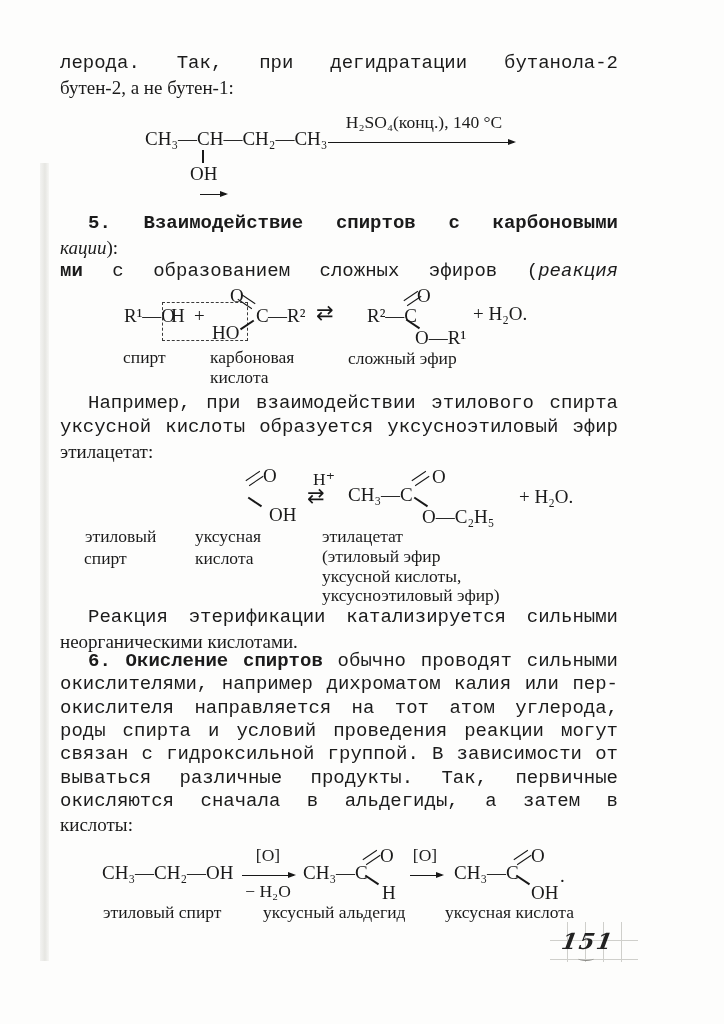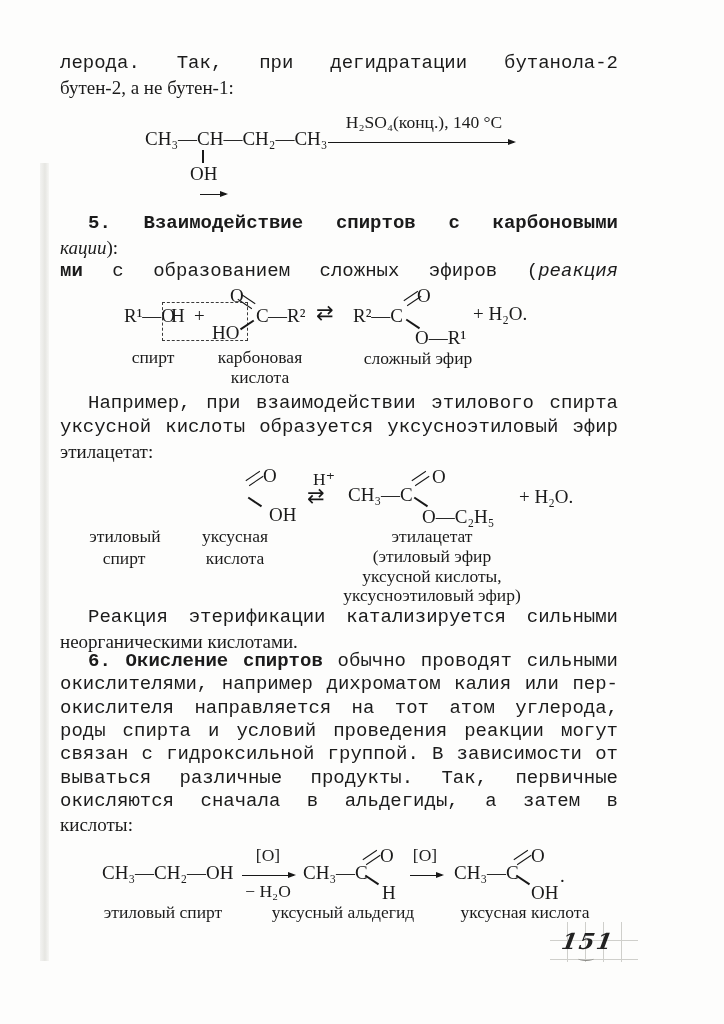--- a/index.html
+++ b/index.html
@@ -16,21 +16,21 @@
   .block { position:absolute; left:0; width:558px; }
   .tline { line-height:23.8px; font-size:19px; white-space:nowrap; }
   .just { text-align:justify; text-align-last:justify; white-space:normal; height:23.8px; overflow:hidden;font-family:Liberation Mono, monospace; }
   .lh6 .tline { line-height:23.35px; height:23.35px; }
   .ind { text-indent:28px; }
   .b { font-weight:bold; }
   .i { font-style:italic; }
   .scheme { position:absolute; left:0; width:558px; }
   .frm { position:absolute; font-size:19px; white-space:pre; font-family:"Liberation Serif","DejaVu Serif",serif; }
   .sm { font-size:17px; }
-  .lbl { position:absolute; font-size:17.5px; text-align:center; white-space:pre; }
+  .lbl { position:absolute; font-size:17.5px; text-align:left; white-space:pre; }
   .harrow { position:absolute; height:0; border-top:1.6px solid #181818; }
   .harrow::after {
     content:""; position:absolute; right:-2px; top:-4.4px; width:0; height:0;
     border-left:8px solid #181818; border-top:3.6px solid transparent; border-bottom:3.6px solid transparent;
   }
   .vbond { position:absolute; width:1.6px; background:#181818; }
   .sbond { position:absolute; height:1.6px; width:16px; background:#181818; }
   .up { transform:rotate(-34deg); }
   .dn { transform:rotate(34deg); }
   .dbond { position:absolute; width:17px; height:5px;
@@ -88,21 +88,21 @@
       <span class="frm" style="left:111px;top:22px">H</span>
       <div class="dash-box" style="left:102px;top:19px;width:84px;height:37px"></div>
       <span class="frm" style="left:134px;top:22px">+</span>
       <span class="frm" style="left:152px;top:39px">HO</span>
       <span class="frm" style="left:170px;top:2px">O</span>
       <div class="dbond dn" style="left:178px;top:15px"></div>
       <span class="frm" style="left:196px;top:22px">C</span>
       <div class="sbond up" style="left:179px;top:41px"></div>
       <span class="frm" style="left:208px;top:22px">—R²</span>
       <span class="eq" style="left:256px;top:20px">⇄</span>
-      <span class="frm" style="left:293px;top:22px">R²—C</span>
+      <span class="frm" style="left:307px;top:22px">R²—C</span>
       <div class="dbond up" style="left:344px;top:12px"></div>
       <span class="frm" style="left:357px;top:2px">O</span>
       <div class="sbond dn" style="left:345px;top:40px"></div>
       <span class="frm" style="left:355px;top:44px">O—R¹</span>
       <span class="frm" style="left:413px;top:20px">+ H₂O.</span>
       <span class="lbl" style="left:63px;top:64px;width:60px">спирт</span>
       <span class="lbl" style="left:150px;top:64px;width:100px">карбоновая</span>
       <span class="lbl" style="left:150px;top:84px;width:100px">кислота</span>
       <span class="lbl" style="left:288px;top:65px;width:140px">сложный эфир</span>
     </div>

